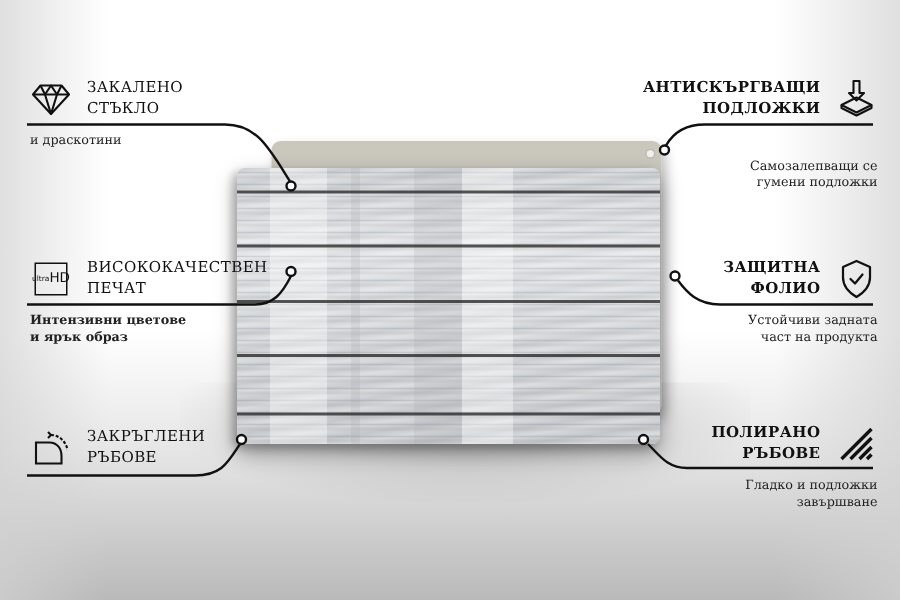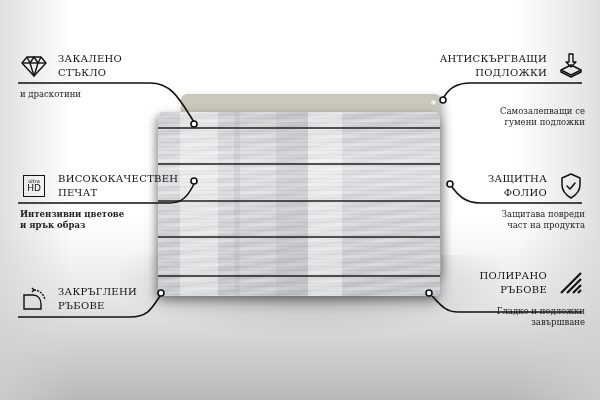--- a/index.html
+++ b/index.html
@@ -59,21 +59,21 @@
   
   .callout { position: absolute; }
   .callout .head {
     display: flex; align-items: center; gap: 10px;
   }
   .callout.right .head { justify-content: flex-end; }
   .callout .title {
     font-size: 10px; line-height: 14px; letter-spacing: 0.3px;
     text-transform: uppercase; font-weight: normal;
   }
-  .callout.right .title { text-align: right; font-weight: normal; }
+  .callout.right .title { text-align: right; font-weight: bold; }
   .callout .t-line { display: block; }
   .callout .desc {
     font-size: 8.5px; line-height: 11px; color: #222; margin-top: 6px;
   }
   .callout.right .desc { text-align: right; }
   .icon { width: 28px; height: 28px; flex: 0 0 28px; display: flex; align-items: center; justify-content: center; }
 
   svg.connectors { position: absolute; inset: 0; pointer-events: none; }
 </style>
 </head>
@@ -139,21 +139,21 @@
     </div>
   </div>
   <div class="desc" style="margin-top:9px;">
     <span class="t-line">и драскотини</span>
   </div>
 </div>
 
 <div class="callout left" style="left:20px; top:172px; width:150px;">
   <div class="head">
     <span class="icon">
-      <span style="display:flex; flex-direction:column; align-items:center; justify-content:center; width:22px; height:22px; border:1.5px solid #111; font-family:'DejaVu Sans',sans-serif; line-height:1;">
+      <span style="display:flex; flex-direction:row; align-items:center; justify-content:center; width:22px; height:22px; border:1.5px solid #111; font-family:'DejaVu Sans',sans-serif; line-height:1;">
         <span style="font-size:5px;">ultra</span>
         <span style="font-size:9px;">HD</span>
       </span>
     </span>
     <div class="title">
       <span class="t-line">ВИСОКОКАЧЕСТВЕН</span>
       <span class="t-line">ПЕЧАТ</span>
     </div>
   </div>
   <div class="desc" style="margin-top:9px;font-weight:bold;">
@@ -213,26 +213,26 @@
     <span class="icon">
       <svg width="22" height="26" viewBox="0 0 22 26">
           <g fill="none" stroke="#111" stroke-width="1.5" stroke-linejoin="round">
             <path d="M11 1 L20 5 L20 12 C20 18 16 22 11 25 C6 22 2 18 2 12 L2 5 Z"></path>
             <path d="M7 13 L10 16 L15 10" stroke-linecap="round"></path>
           </g>
         </svg>
     </span>
   </div>
   <div class="desc" style="margin-top:9px;">
-    <span class="t-line">Защитава повреди</span>
+    <span class="t-line">Устойчиви задната</span>
     <span class="t-line">част на продукта</span>
   </div>
 </div>
 
-<div class="callout right" style="left:440px; top:269px; width:145px;">
+<div class="callout right" style="left:440px; top:282px; width:145px;">
   <div class="head">
     <div class="title">
       <span class="t-line">ПОЛИРАНО</span>
       <span class="t-line">РЪБОВЕ</span>
     </div>
     <span class="icon">
       <svg width="24" height="24" viewBox="0 0 24 24">
           <g stroke="#111" stroke-width="2.2" stroke-linecap="butt">
             <path d="M2 22 L22 2"></path>
             <path d="M8 22 L22 8"></path>

